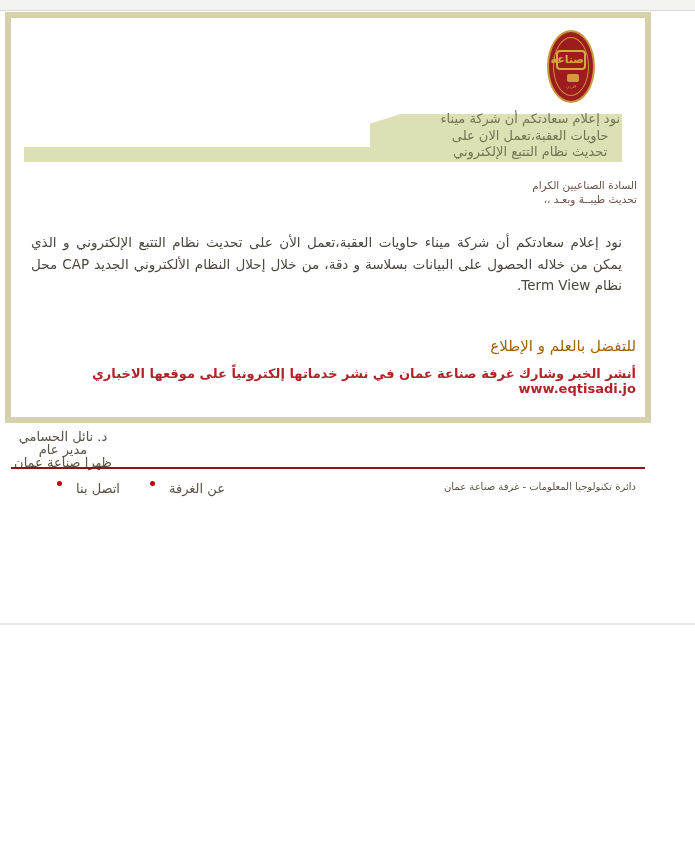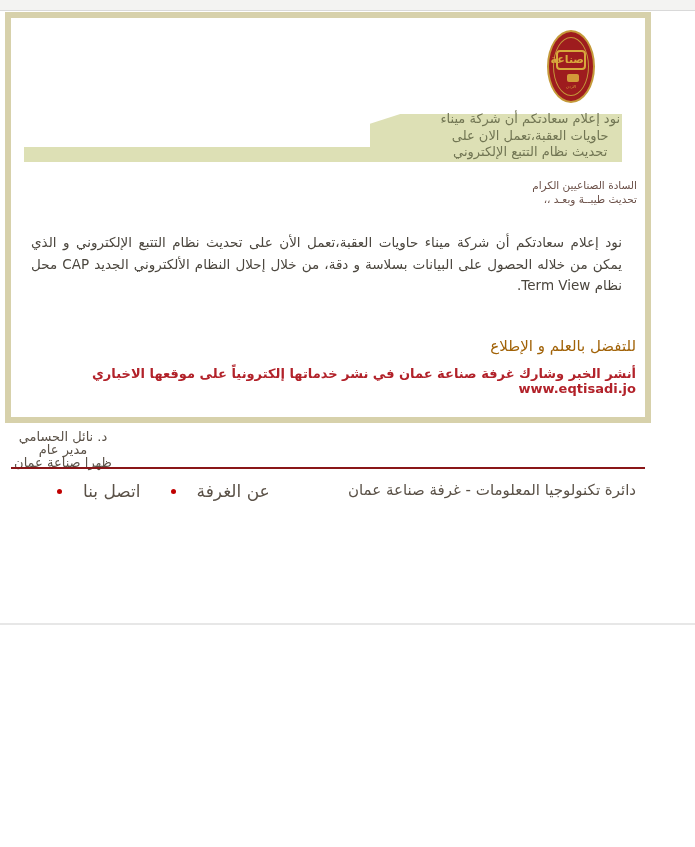--- a/index.html
+++ b/index.html
@@ -84,29 +84,29 @@
     position: absolute; left: 2px; top: 412px; width: 100px;
     direction: rtl; text-align: center;
     color: #5a5147; font-size: 13px; line-height: 13px;
   }
   .rule {
     position: absolute; left: 0; right: 0; top: 449px; height: 2px;
     background: #8a1618;
   }
   .footer-dept {
     position: absolute; right: 9px; top: 463px;
-    direction: rtl; color: #5a5147; font-size: 15px;
+    direction: rtl; color: #5a5147; font-size: 10px;
   }
   .footer-links {
     position: absolute; left: 46px; top: 463px;
     display: flex; flex-direction: row; gap: 30px; direction: ltr;
   }
   .footer-link {
-    display: flex; align-items: center; gap: 21px;
-    color: #5a5147; font-size: 17px; cursor: pointer; direction: ltr;
+    display: flex; gap: 14px;
+    color: #5a5147; font-size: 13px; cursor: pointer; direction: ltr;
   }
   .dot {
     width: 5px; height: 5px; border-radius: 50%recursive;
     border-radius: 50%;
     background: #c00000; flex: 0 0 auto;
   }
   .footer-link span.lbl { direction: rtl; unicode-bidi: isolate; }
   .bottom-line {
     position: absolute; left: 0; top: 623px; width: 695px; height: 2px;
     background: #e7e7e7;

